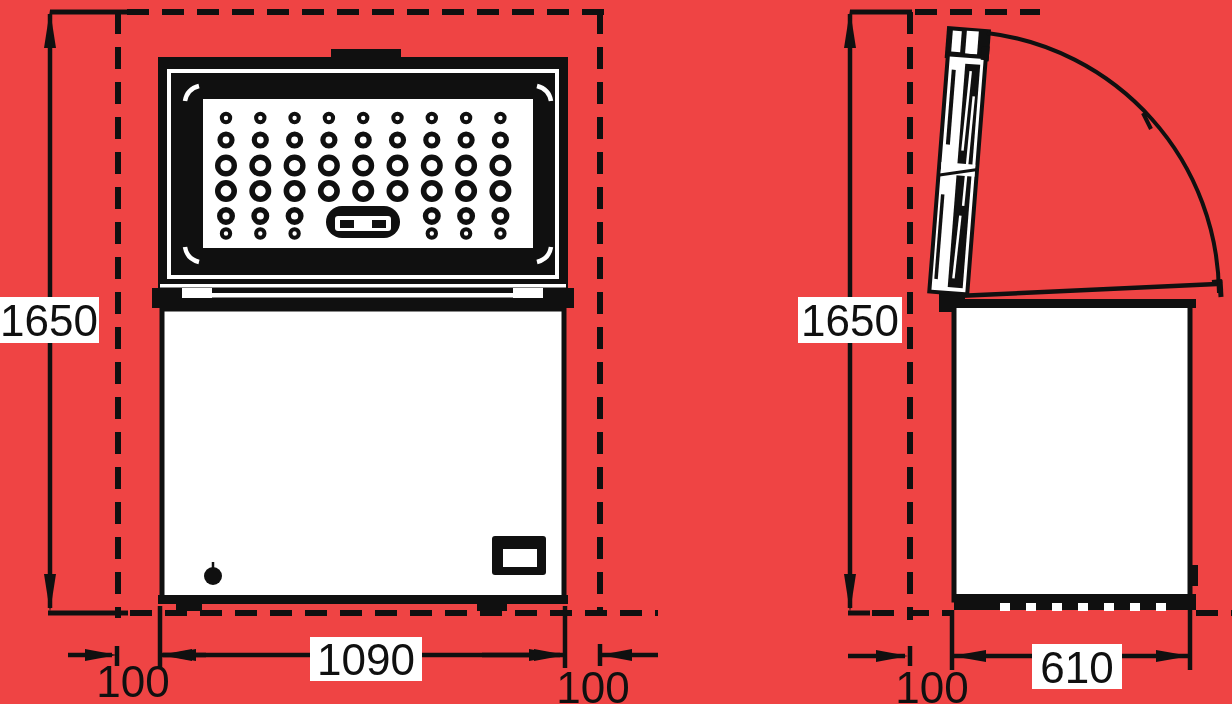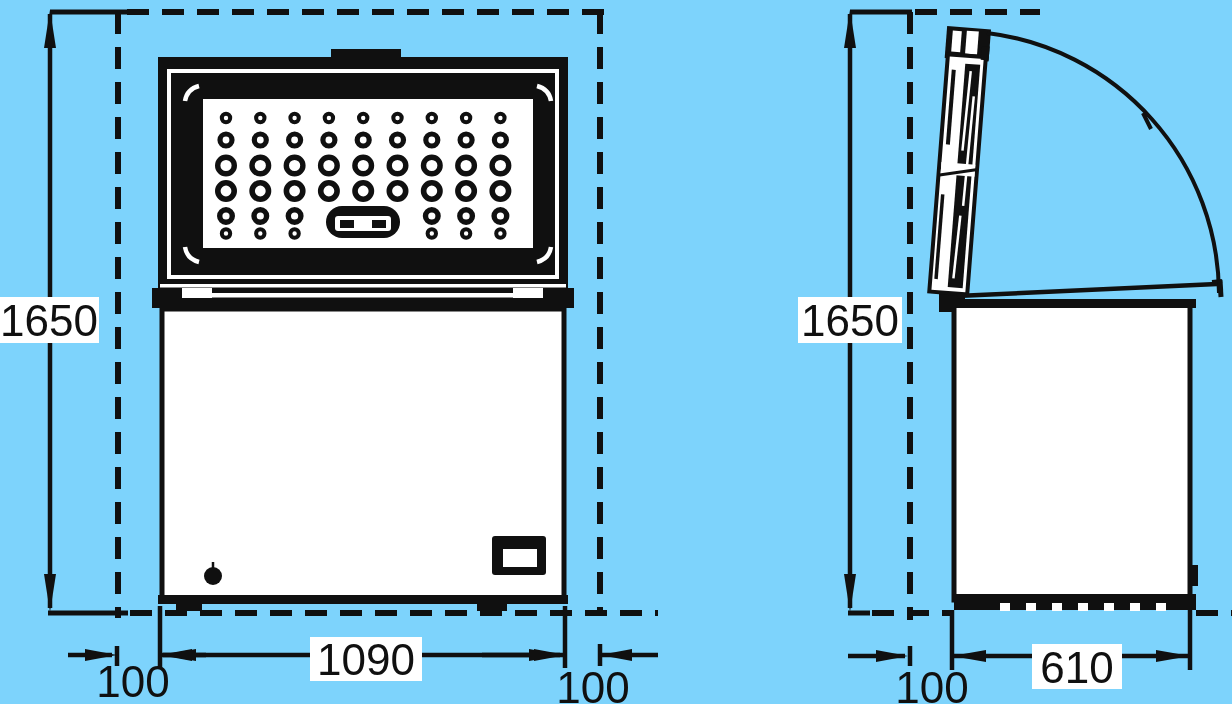--- a/index.html
+++ b/index.html
@@ -1,16 +1,16 @@
 <!DOCTYPE html>
 <html><head>
 <meta charset="utf-8">
 <style>
   html,body{margin:0;padding:0;background:#ffffff;}
-  .stage{position:relative;width:1232px;height:704px;background:#7dd3fc;overflow:hidden;
+  .stage{position:relative;width:1232px;height:704px;background:#ef4444;overflow:hidden;
          font-family:"Liberation Sans",sans-serif;}
   svg{display:block;}
   .ink{stroke:#101010;fill:none;}
   .dash{stroke:#101010;fill:none;stroke-width:6;stroke-dasharray:22 13;}
   .dimline{stroke:#101010;fill:none;stroke-width:4.5;}
   .arrow{fill:#101010;stroke:none;}
   .dim-label{font-family:"Liberation Sans",sans-serif;font-size:44px;fill:#101010;
              text-anchor:middle;}
   .whiteline{stroke:#ffffff;fill:none;}
 </style>

